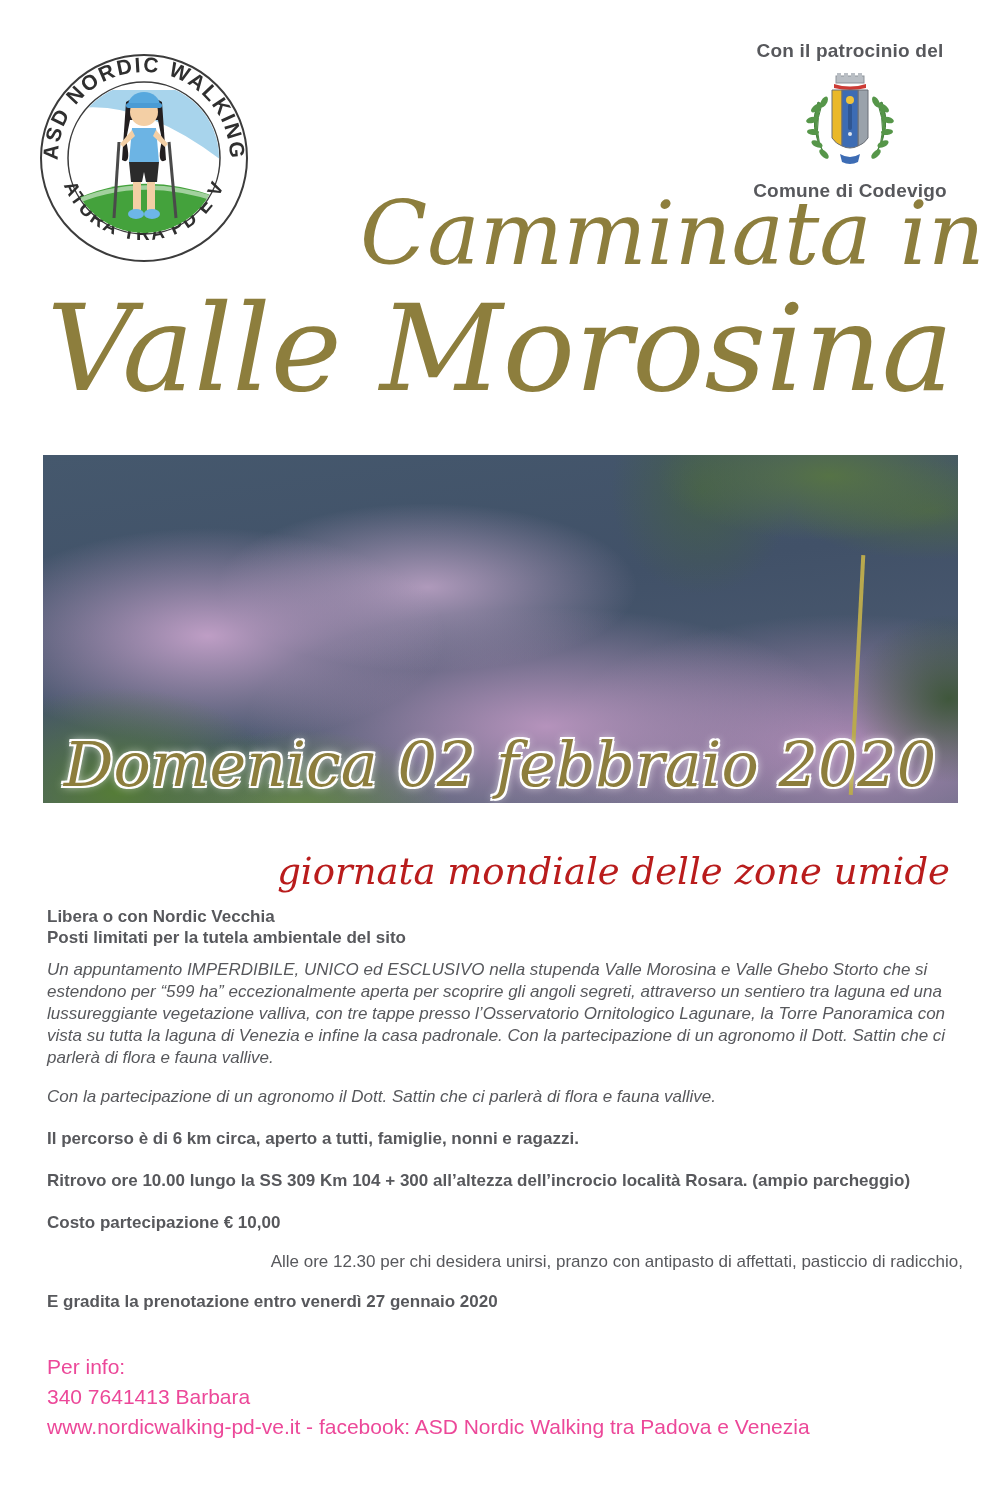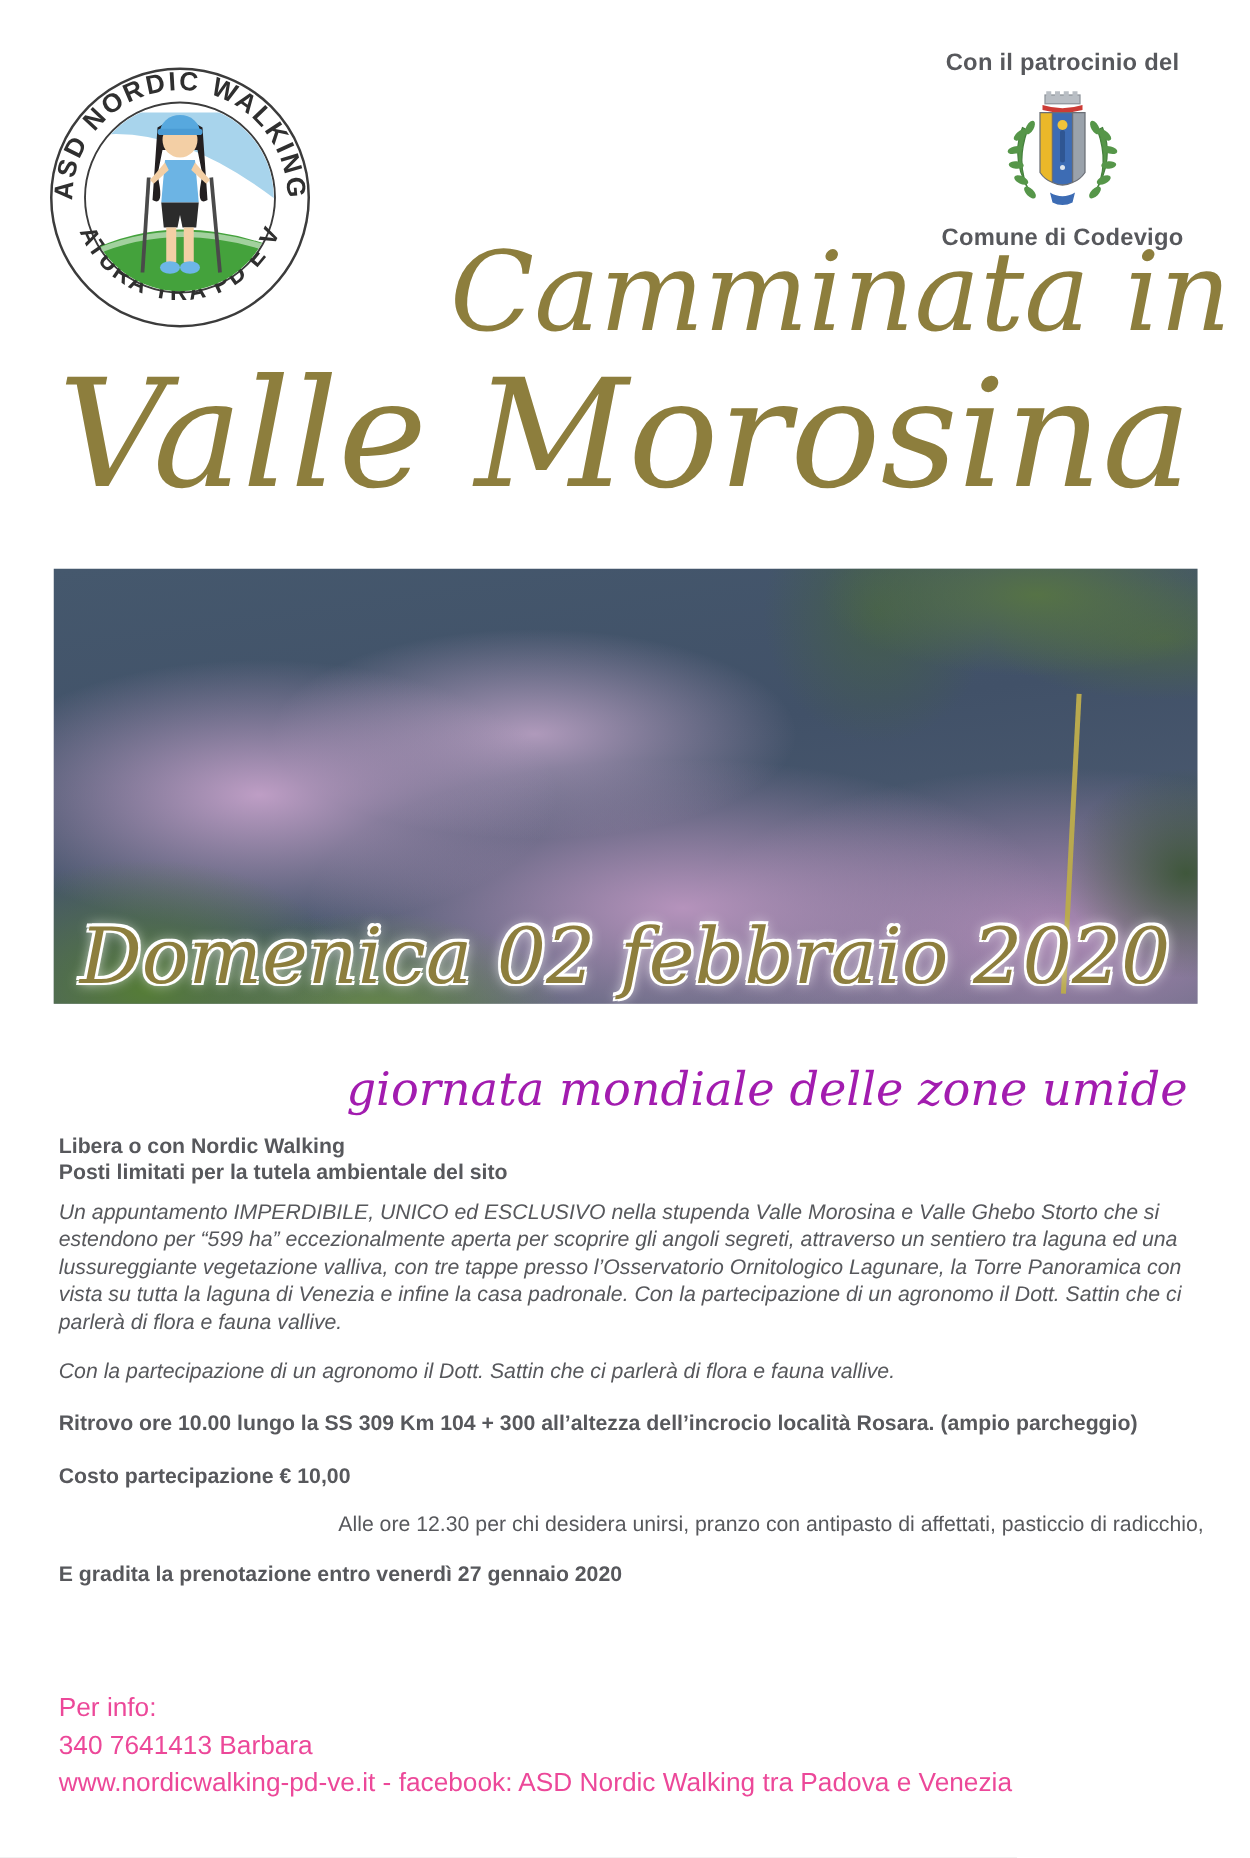--- a/index.html
+++ b/index.html
@@ -16,21 +16,21 @@
   
   .script{font-family:"DejaVu Serif",serif;font-style:italic;color:#8d7e3d;}
   .title1{position:absolute;left:360px;top:186px;width:590px;text-align:center;
           font-size:88px;line-height:1.1;white-space:nowrap;z-index:4;}
   .title2{position:absolute;left:0;top:283px;width:1000px;text-align:center;
           font-size:120px;line-height:1.1;white-space:nowrap;z-index:4;
           text-shadow:0 0 4px #fff,3px 3px 0 #fff,-3px -3px 0 #fff,3px -3px 0 #fff,-3px 3px 0 #fff,0 0 14px #fff;}
   .date-script{position:absolute;left:0;top:728px;width:1000px;text-align:center;
           font-size:62px;white-space:nowrap;z-index:4;
           text-shadow:0 0 3px #fff,2px 2px 0 #fff,-2px -2px 0 #fff,2px -2px 0 #fff,-2px 2px 0 #fff,0 0 10px #fff;}
-  .subtitle-script{position:absolute;right:50px;top:850px;font-size:37px;color:#a21caf;
+  .subtitle-script{position:absolute;right:50px;top:850px;font-size:37px;color:#b91c1c;
           white-space:nowrap;z-index:3;font-family:"DejaVu Serif",serif;font-style:italic;}
   
   .photo{
     position:absolute;left:43px;top:455px;width:915px;height:348px;z-index:1;
     background:
       radial-gradient(ellipse 140px 120px at 99% 70%, rgba(52,82,44,.85), rgba(52,82,44,0) 70%),
       radial-gradient(ellipse 240px 150px at 8% 97%, rgba(86,126,52,.95), rgba(86,126,52,0) 70%),
       radial-gradient(ellipse 220px 120px at 28% 103%, rgba(108,146,62,.85), rgba(108,146,62,0) 70%),
       radial-gradient(ellipse 330px 150px at 18% 52%, rgba(197,162,202,.95), rgba(197,162,202,0) 72%),
       radial-gradient(ellipse 300px 120px at 42% 38%, rgba(203,172,208,.8), rgba(203,172,208,0) 70%),
@@ -151,24 +151,25 @@
   <div class="script title1">Camminata in</div>
   <div class="script title2">Valle Morosina</div>
 
   <div class="photo"></div>
   <div class="reed"></div>
 
   <div class="script date-script">Domenica 02 febbraio 2020</div>
   <div class="subtitle-script">giornata mondiale delle zone umide</div>
 
   <div class="body-text">
-    <div class="line17 b">Libera o con Nordic Walking</div>
+    <div class="line17 b">Libera o con Nordic Vecchia</div>
     <div class="line17 b">Posti limitati per la tutela ambientale del sito</div>
     <div class="para it">Un appuntamento IMPERDIBILE, UNICO ed ESCLUSIVO nella stupenda Valle Morosina e Valle Ghebo Storto che si estendono per “599 ha” eccezionalmente aperta per scoprire gli angoli segreti, attraverso un sentiero tra laguna ed una lussureggiante vegetazione valliva, con tre tappe presso l’Osservatorio Ornitologico Lagunare, la Torre Panoramica con vista su tutta la laguna di Venezia e infine la casa padronale. Con la partecipazione di un agronomo il Dott. Sattin che ci parlerà di flora e fauna vallive.</div>
     <div class="para it gap18">Con la partecipazione di un agronomo il Dott. Sattin che ci parlerà di flora e fauna vallive.</div>
+    <div class="para b gap20">Il percorso è di 6 km circa, aperto a tutti, famiglie, nonni e ragazzi.</div>
     <div class="para b gap20">Ritrovo ore 10.00 lungo la SS 309 Km 104 + 300 all’altezza dell’incrocio località Rosara. (ampio parcheggio)</div>
     <div class="para b gap20">Costo partecipazione € 10,00</div>
     <div class="lunch">Alle ore 12.30 per chi desidera unirsi, pranzo con antipasto di affettati, pasticcio di radicchio,</div>
     <div class="para b gap18">E gradita la prenotazione entro venerdì 27 gennaio 2020</div>
   </div>
 
   <div class="footer">
     <div>Per info:</div>
     <div>340 7641413 Barbara</div>
     <div>www.nordicwalking-pd-ve.it - facebook: ASD Nordic Walking tra Padova e Venezia</div>

